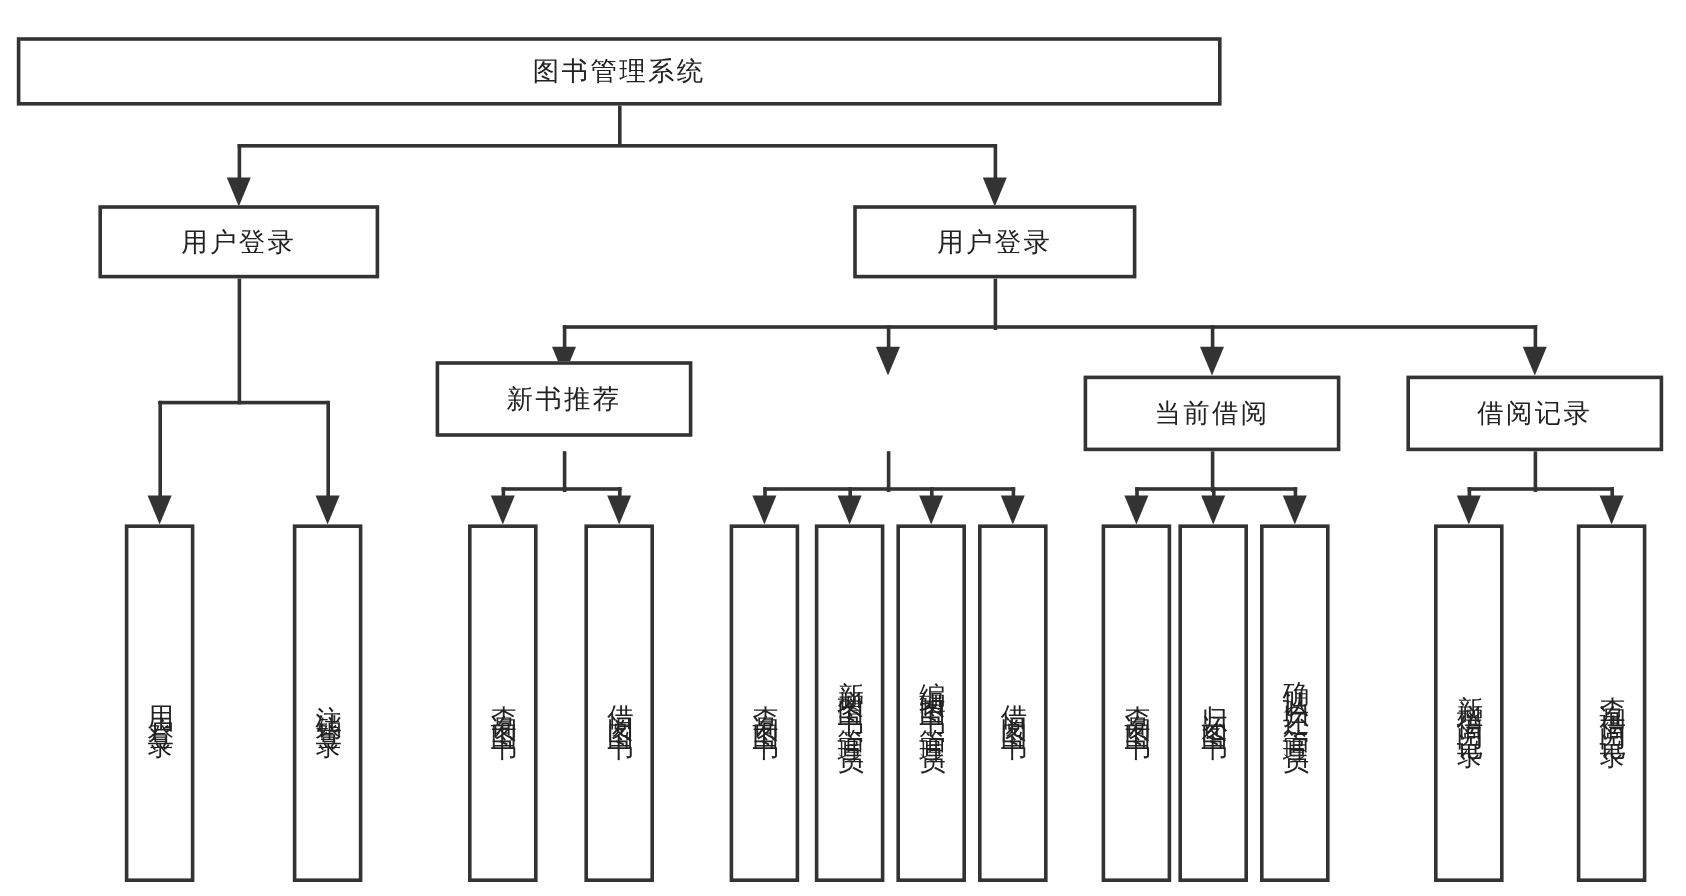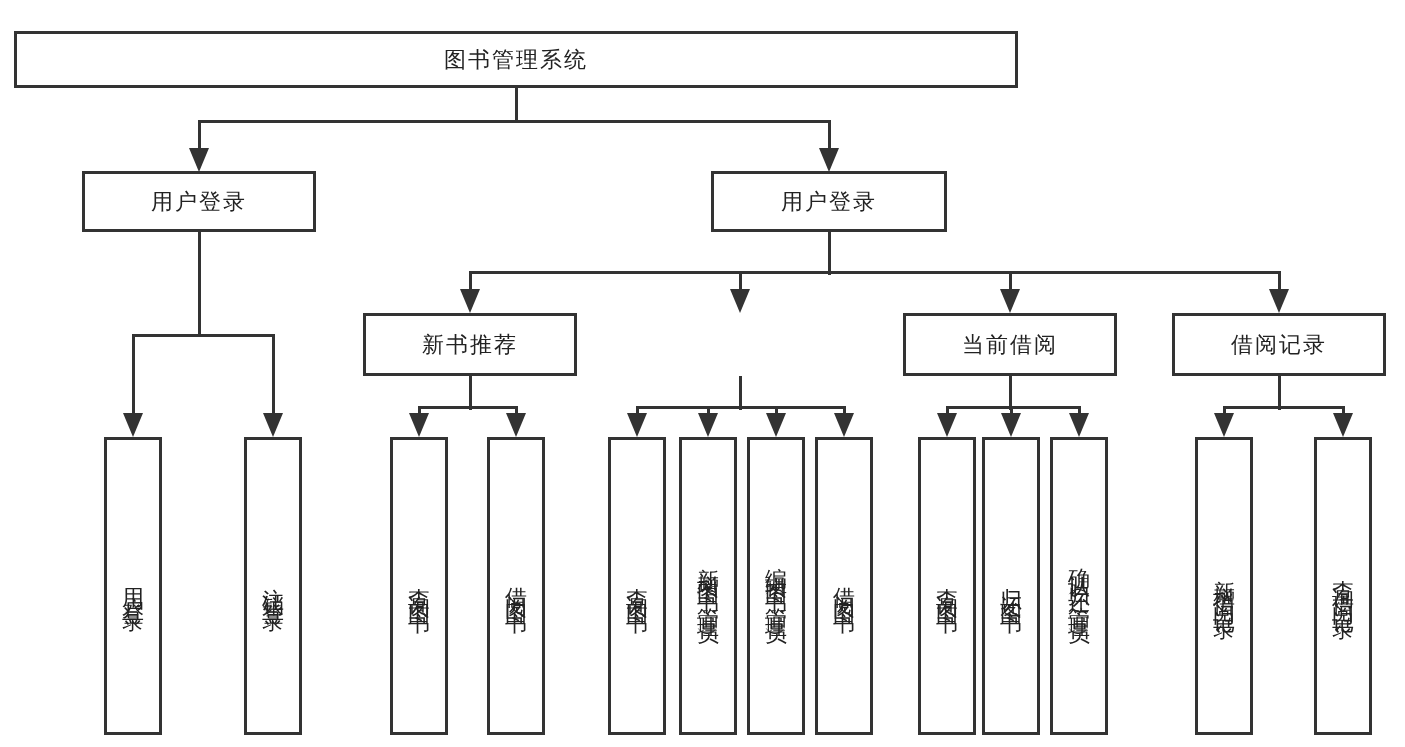--- a/index.html
+++ b/index.html
@@ -126,21 +126,21 @@
     <span>图书管理系统</span>
   </div>
 
   <div class="box" style="left:82px;top:171px;width:234px;height:61px;">
     <span>用户登录</span>
   </div>
   <div class="box" style="left:711px;top:171px;width:236px;height:61px;">
     <span>用户登录</span>
   </div>
 
-  <div class="box" style="left:363px;top:313px;width:214px;height:63px;">
+  <div class="box" style="left:363px;top:301px;width:214px;height:63px;">
     <span>新书推荐</span>
   </div>
   <div class="box" style="left:903px;top:313px;width:214px;height:63px;">
     <span>当前借阅</span>
   </div>
   <div class="box" style="left:1172px;top:313px;width:214px;height:63px;">
     <span>借阅记录</span>
   </div>
 
   <div class="box vbox" style="left:104px;top:437px;width:58px;height:298px;">

